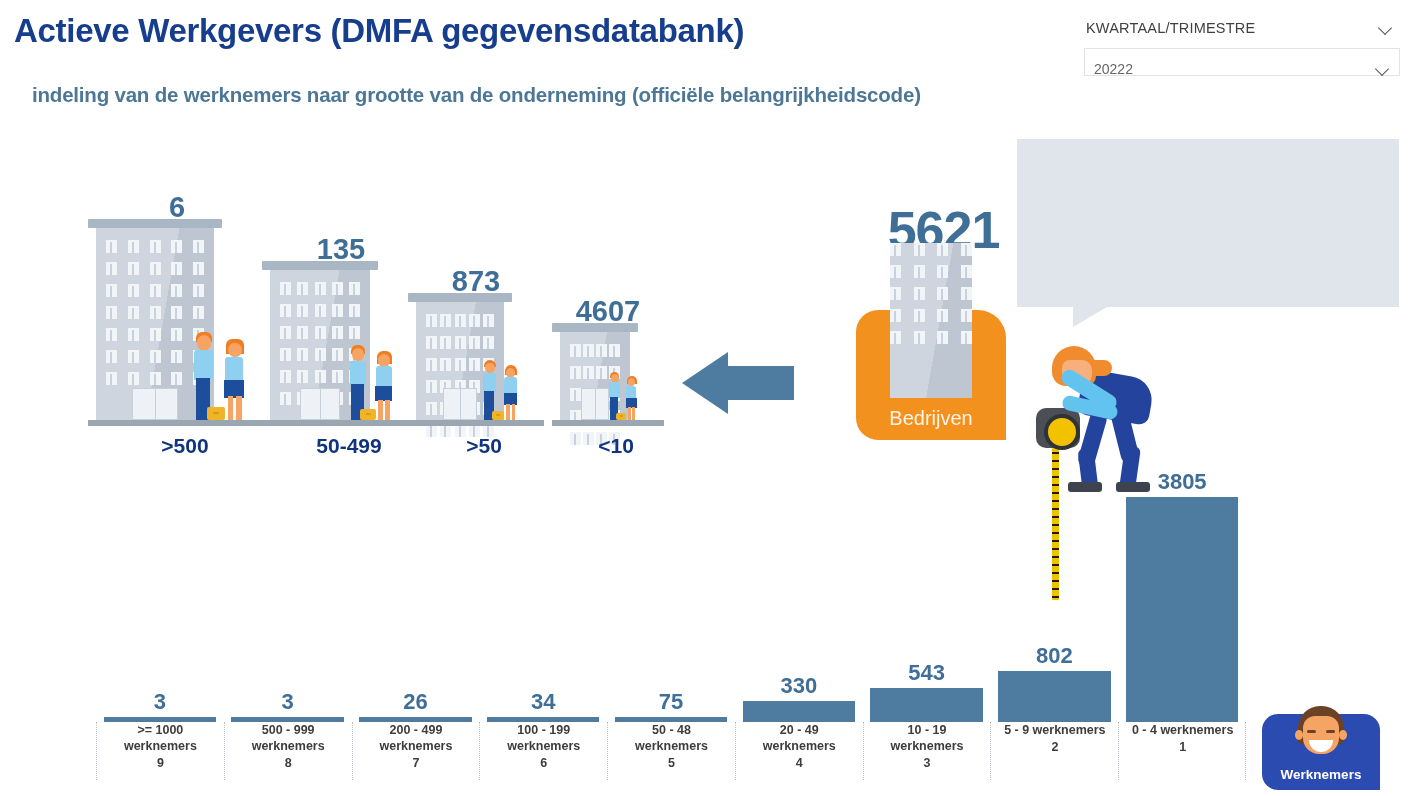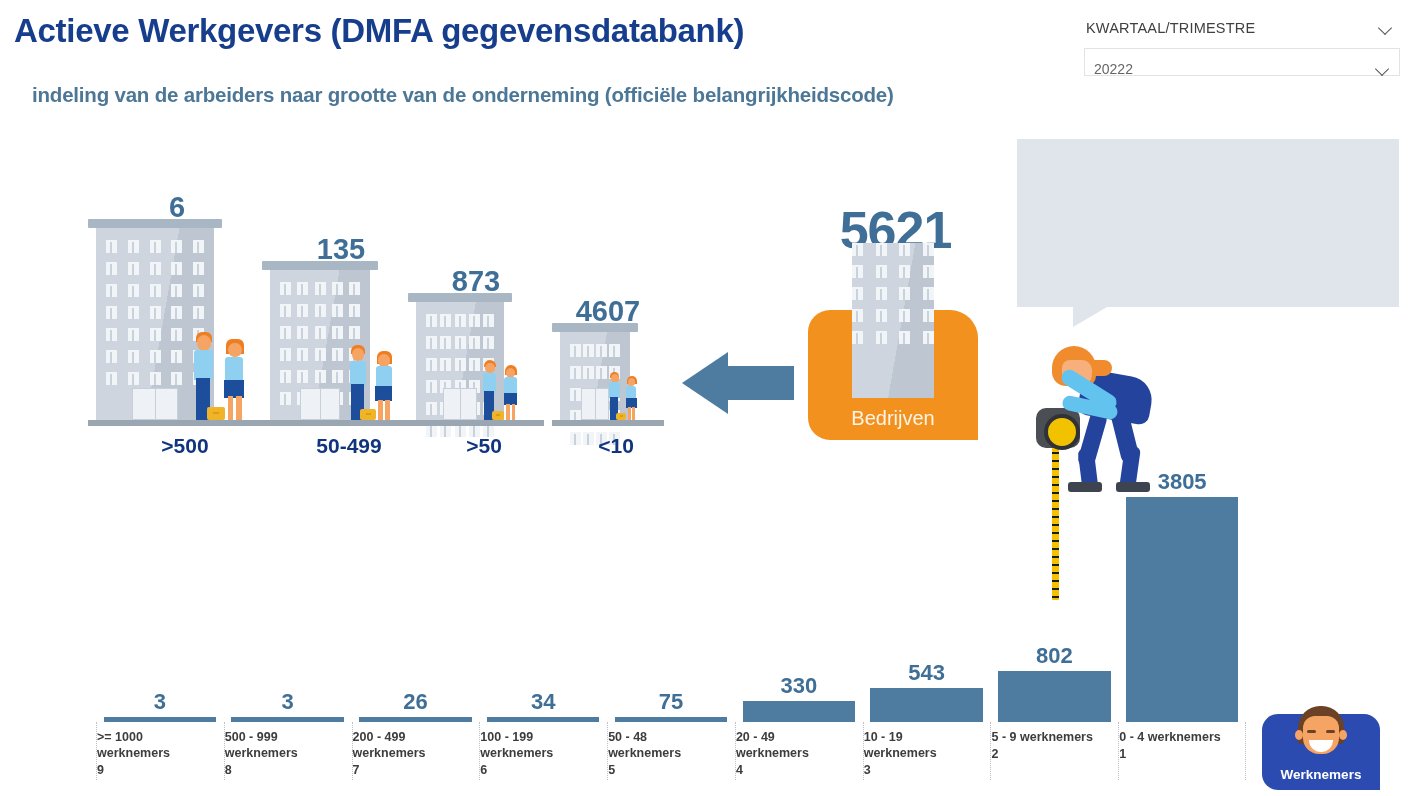--- a/index.html
+++ b/index.html
@@ -96,21 +96,21 @@
     position: absolute; left: 682px; top: 352px; width: 112px; height: 62px;
   }
   .arrow .shaft { position: absolute; right: 0; top: 14px; width: 74px; height: 34px; background: #4e7ca0; }
   .arrow .head {
     position: absolute; left: 0; top: 0; width: 0; height: 0;
     border-top: 31px solid transparent; border-bottom: 31px solid transparent;
     border-right: 46px solid #4e7ca0;
   }
 
   
-  .bedrijven { position: absolute; left: 808px; top: 310px; width: 170px; height: 130px; }
+  .bedrijven { position: absolute; left: 856px; top: 310px; width: 150px; height: 130px; }
   .bedrijven .panel {
     position: absolute; inset: 0; background: #f3911e;
     border-radius: 22px 22px 22px 22px;
     border-top-right-radius: 28px; border-bottom-right-radius: 0;
   }
   .bedrijven .panel::after {
     content: ""; position: absolute; right: 0; bottom: 0; width: 36px; height: 32px; background: #f3911e;
   }
   .bedrijven .lbl {
     position: absolute; left: 0; right: 0; bottom: 10px; text-align: center;
@@ -173,21 +173,21 @@
   
   .barchart { position: absolute; left: 96px; top: 470px; width: 1150px; height: 310px; }
   .plot { position: absolute; left: 0; right: 0; top: 0; height: 252px; display: flex; }
   .col { flex: 1 1 0; position: relative; display: flex; flex-direction: column; justify-content: flex-end; align-items: center; }
   .bar { width: 88%; background: #4e7ca0; }
   .bar-val {
     font-size: 22px; font-weight: bold; color: #3f6e96; margin-bottom: 3px; line-height: 1.1;
   }
   .labels { position: absolute; left: 0; right: 0; top: 252px; display: flex; height: 58px; }
   .lcol {
-    flex: 1 1 0; text-align: left; padding-top: 7px;
+    flex: 1 1 0; text-align: center; 
     border-left: 1px dotted #b9c2c9; position: relative;
   }
   .lcol:first-child { border-left: 1px dotted #b9c2c9; }
   .lcol .rng {
     font-size: 12.5px; font-weight: bold; color: #3d3d3d; line-height: 16px; white-space: pre-line;
   }
   .lcol .code { font-size: 12.5px; font-weight: bold; color: #3d3d3d; margin-top: 2px; }
   .labels::after {
     content: ""; position: absolute; right: 0; top: 0; bottom: 0; border-right: 1px dotted #b9c2c9;
   }
@@ -225,21 +225,21 @@
     position: absolute; left: 50%; transform: translateX(-50%); top: 26px;
     width: 24px; height: 12px; background: #fff; border-radius: 0 0 12px 12px;
   }
 </style>
 </head>
 <body>
 
 <div id="page">
 
   <div class="title">Actieve Werkgevers (DMFA gegevensdatabank)</div>
-  <div class="subtitle">indeling van de arbeiders naar grootte van de onderneming (officiële belangrijkheidscode)</div>
+  <div class="subtitle">indeling van de werknemers naar grootte van de onderneming (officiële belangrijkheidscode)</div>
 
   <div class="slicer">
     <div class="slicer-header">
       <span class="lbl">KWARTAAL/TRIMESTRE</span>
       <span class="chev"></span>
     </div>
     <div class="slicer-select">
       <span class="val">20222</span>
       <span class="chev"></span>
     </div>

